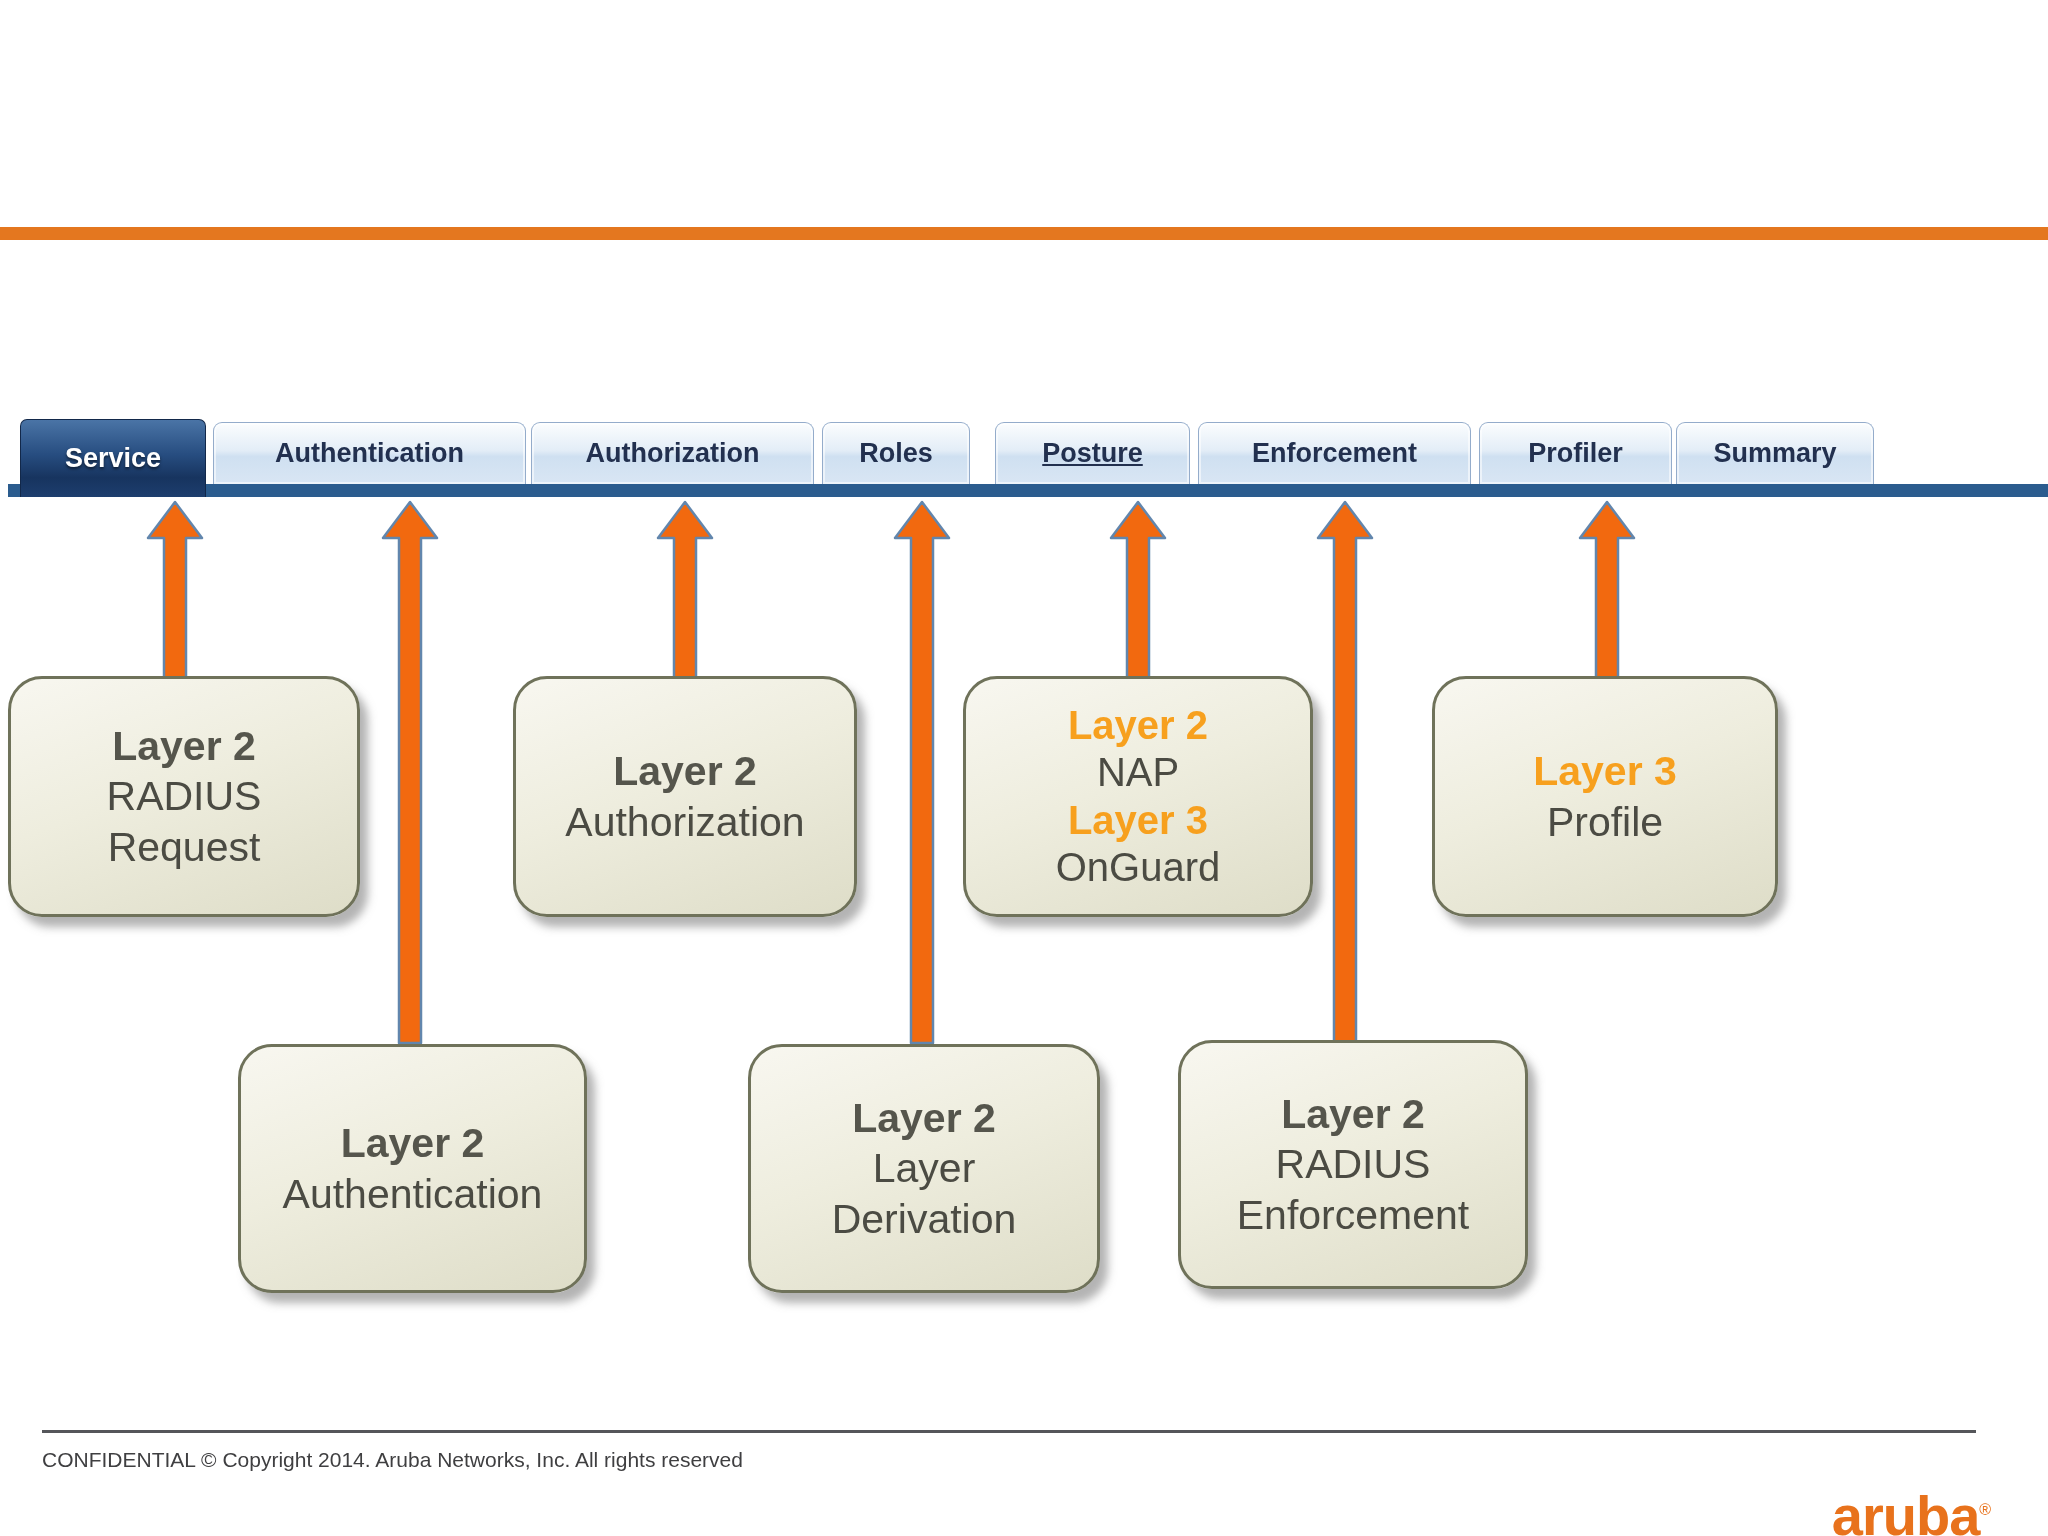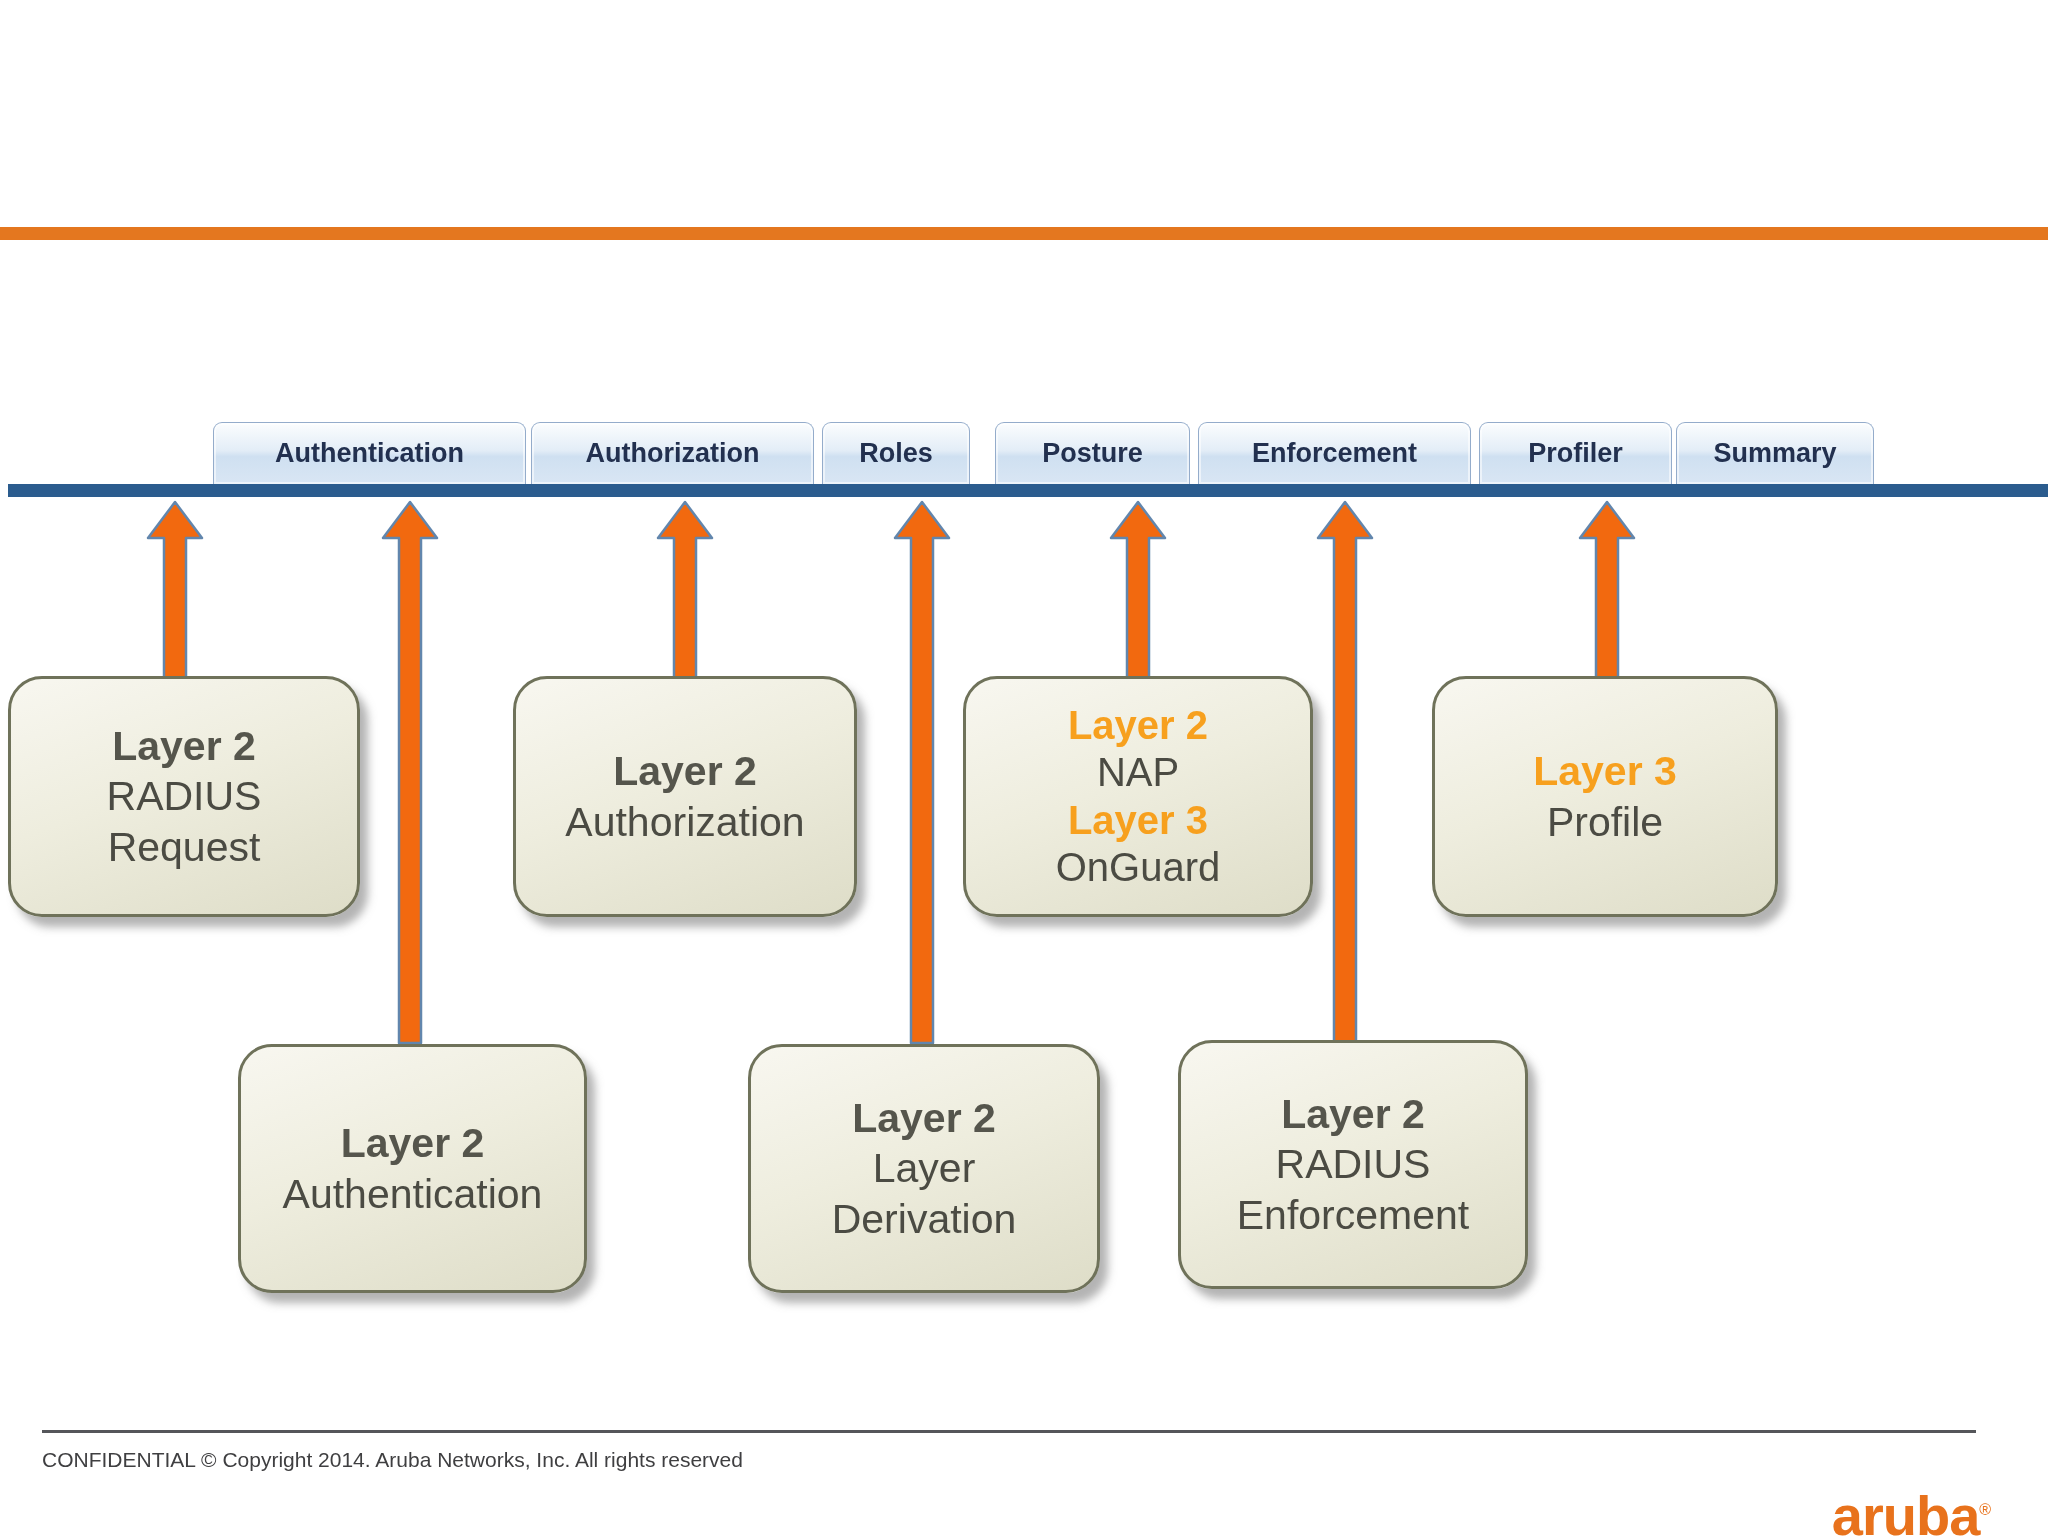--- a/index.html
+++ b/index.html
@@ -56,24 +56,25 @@
   .logo-sub{font-size:14px;font-weight:700;color:#636466;letter-spacing:7px;margin-top:2px;margin-left:7px;}
 </style>
 </head>
 <body>
 
 <div class="slide">
 
   <div class="accent-stripe"></div>
 
   <div class="tabbar-underline"></div>
+  <div class="tab active" style="left:20px;width:186px;">Service</div>
   <div class="tab" style="left:213px;width:313px;">Authentication</div>
   <div class="tab" style="left:531px;width:283px;">Authorization</div>
   <div class="tab" style="left:822px;width:148px;">Roles</div>
-  <div class="tab" style="left:995px;width:195px;">Posture</div>
+  <div class="tab" style="left:995px;width:195px;text-decoration:underline;">Posture</div>
   <div class="tab" style="left:1198px;width:273px;">Enforcement</div>
   <div class="tab" style="left:1479px;width:193px;">Profiler</div>
   <div class="tab" style="left:1676px;width:198px;">Summary</div>
 
   <svg class="arrow" style="left:146px;top:500px;" width="58" height="180" viewBox="0 0 58 180">
     <polygon points="29,2 56,38 40,38 40,179 18,179 18,38 2,38" fill="#f2690f" stroke="#6286ad" stroke-width="2.5" stroke-linejoin="round"></polygon>
   </svg>
   <svg class="arrow" style="left:381px;top:500px;" width="58" height="544" viewBox="0 0 58 544">
     <polygon points="29,2 56,38 40,38 40,543 18,543 18,38 2,38" fill="#f2690f" stroke="#6286ad" stroke-width="2.5" stroke-linejoin="round"></polygon>
   </svg>

